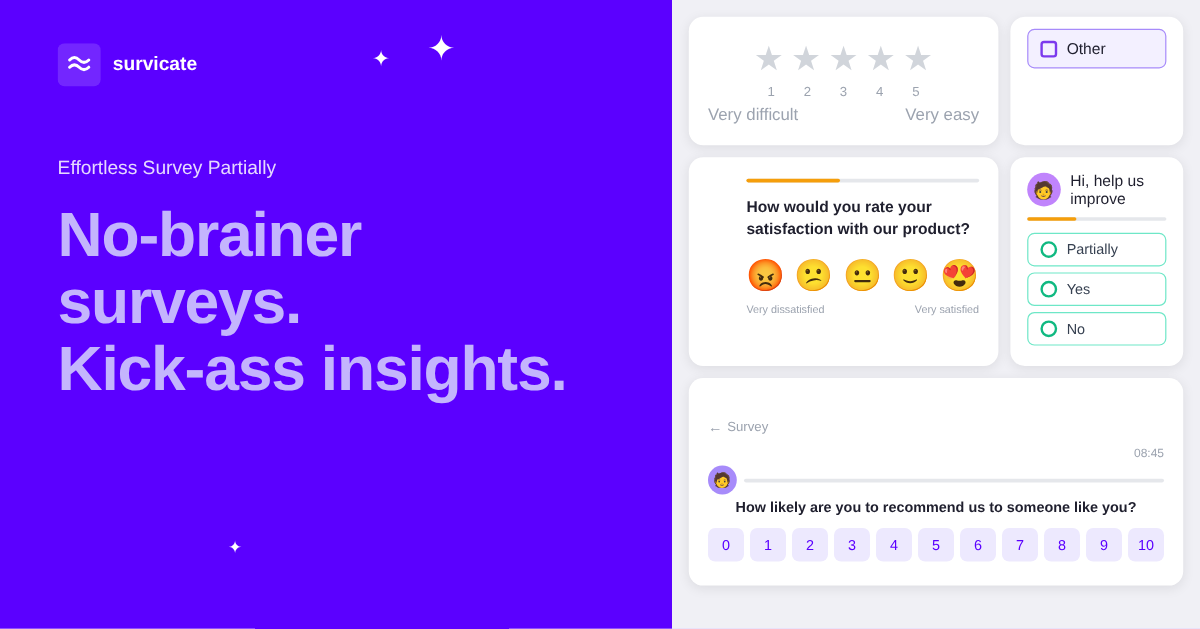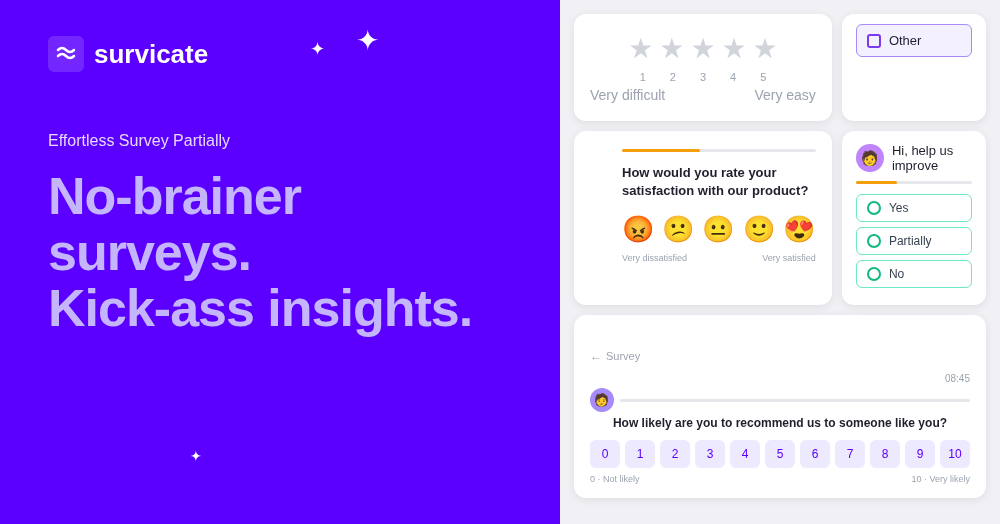--- a/index.html
+++ b/index.html
@@ -28,21 +28,21 @@
       margin-bottom: 60px;
     }
 
     .logo-icon {
       width: 36px;
       height: 36px;
     }
 
     .logo-text {
       color: white;
-      font-size: 26px;
+      font-size: 16px;
       font-weight: 600;
       text-align: right;
     }
 
     .tagline {
       color: rgba(255,255,255,0.85);
       font-size: 16px;
       font-weight: 400;
       margin-bottom: 18px;
     }
@@ -447,25 +447,25 @@
   <div class="card card-help">
     <div class="help-header">
       <div class="avatar-circle">🧑</div>
       <span class="help-title">Hi, help us improve</span>
     </div>
     <div class="progress-bar-thin">
       <div class="progress-fill"></div>
     </div>
     <div class="radio-option">
       <div class="radio-circle"></div>
-      <span class="radio-label">Yes</span>
+      <span class="radio-label">Partially</span>
     </div>
     <div class="radio-option">
       <div class="radio-circle"></div>
-      <span class="radio-label">Partially</span>
+      <span class="radio-label">Yes</span>
     </div>
     <div class="radio-option">
       <div class="radio-circle"></div>
       <span class="radio-label">No</span>
     </div>
   </div>
 
   <div class="card card-nps">
     <div class="nps-header">
       <div class="nps-inbox">
@@ -485,19 +485,15 @@
       <div class="nps-num">2</div>
       <div class="nps-num">3</div>
       <div class="nps-num">4</div>
       <div class="nps-num">5</div>
       <div class="nps-num">6</div>
       <div class="nps-num">7</div>
       <div class="nps-num">8</div>
       <div class="nps-num">9</div>
       <div class="nps-num">10</div>
     </div>
-    <div class="nps-scale-labels">
-      <span>0 · Not likely</span>
-      <span>10 · Very likely</span>
-    </div>
   </div>
 
 </div>
 
 </body></html>

